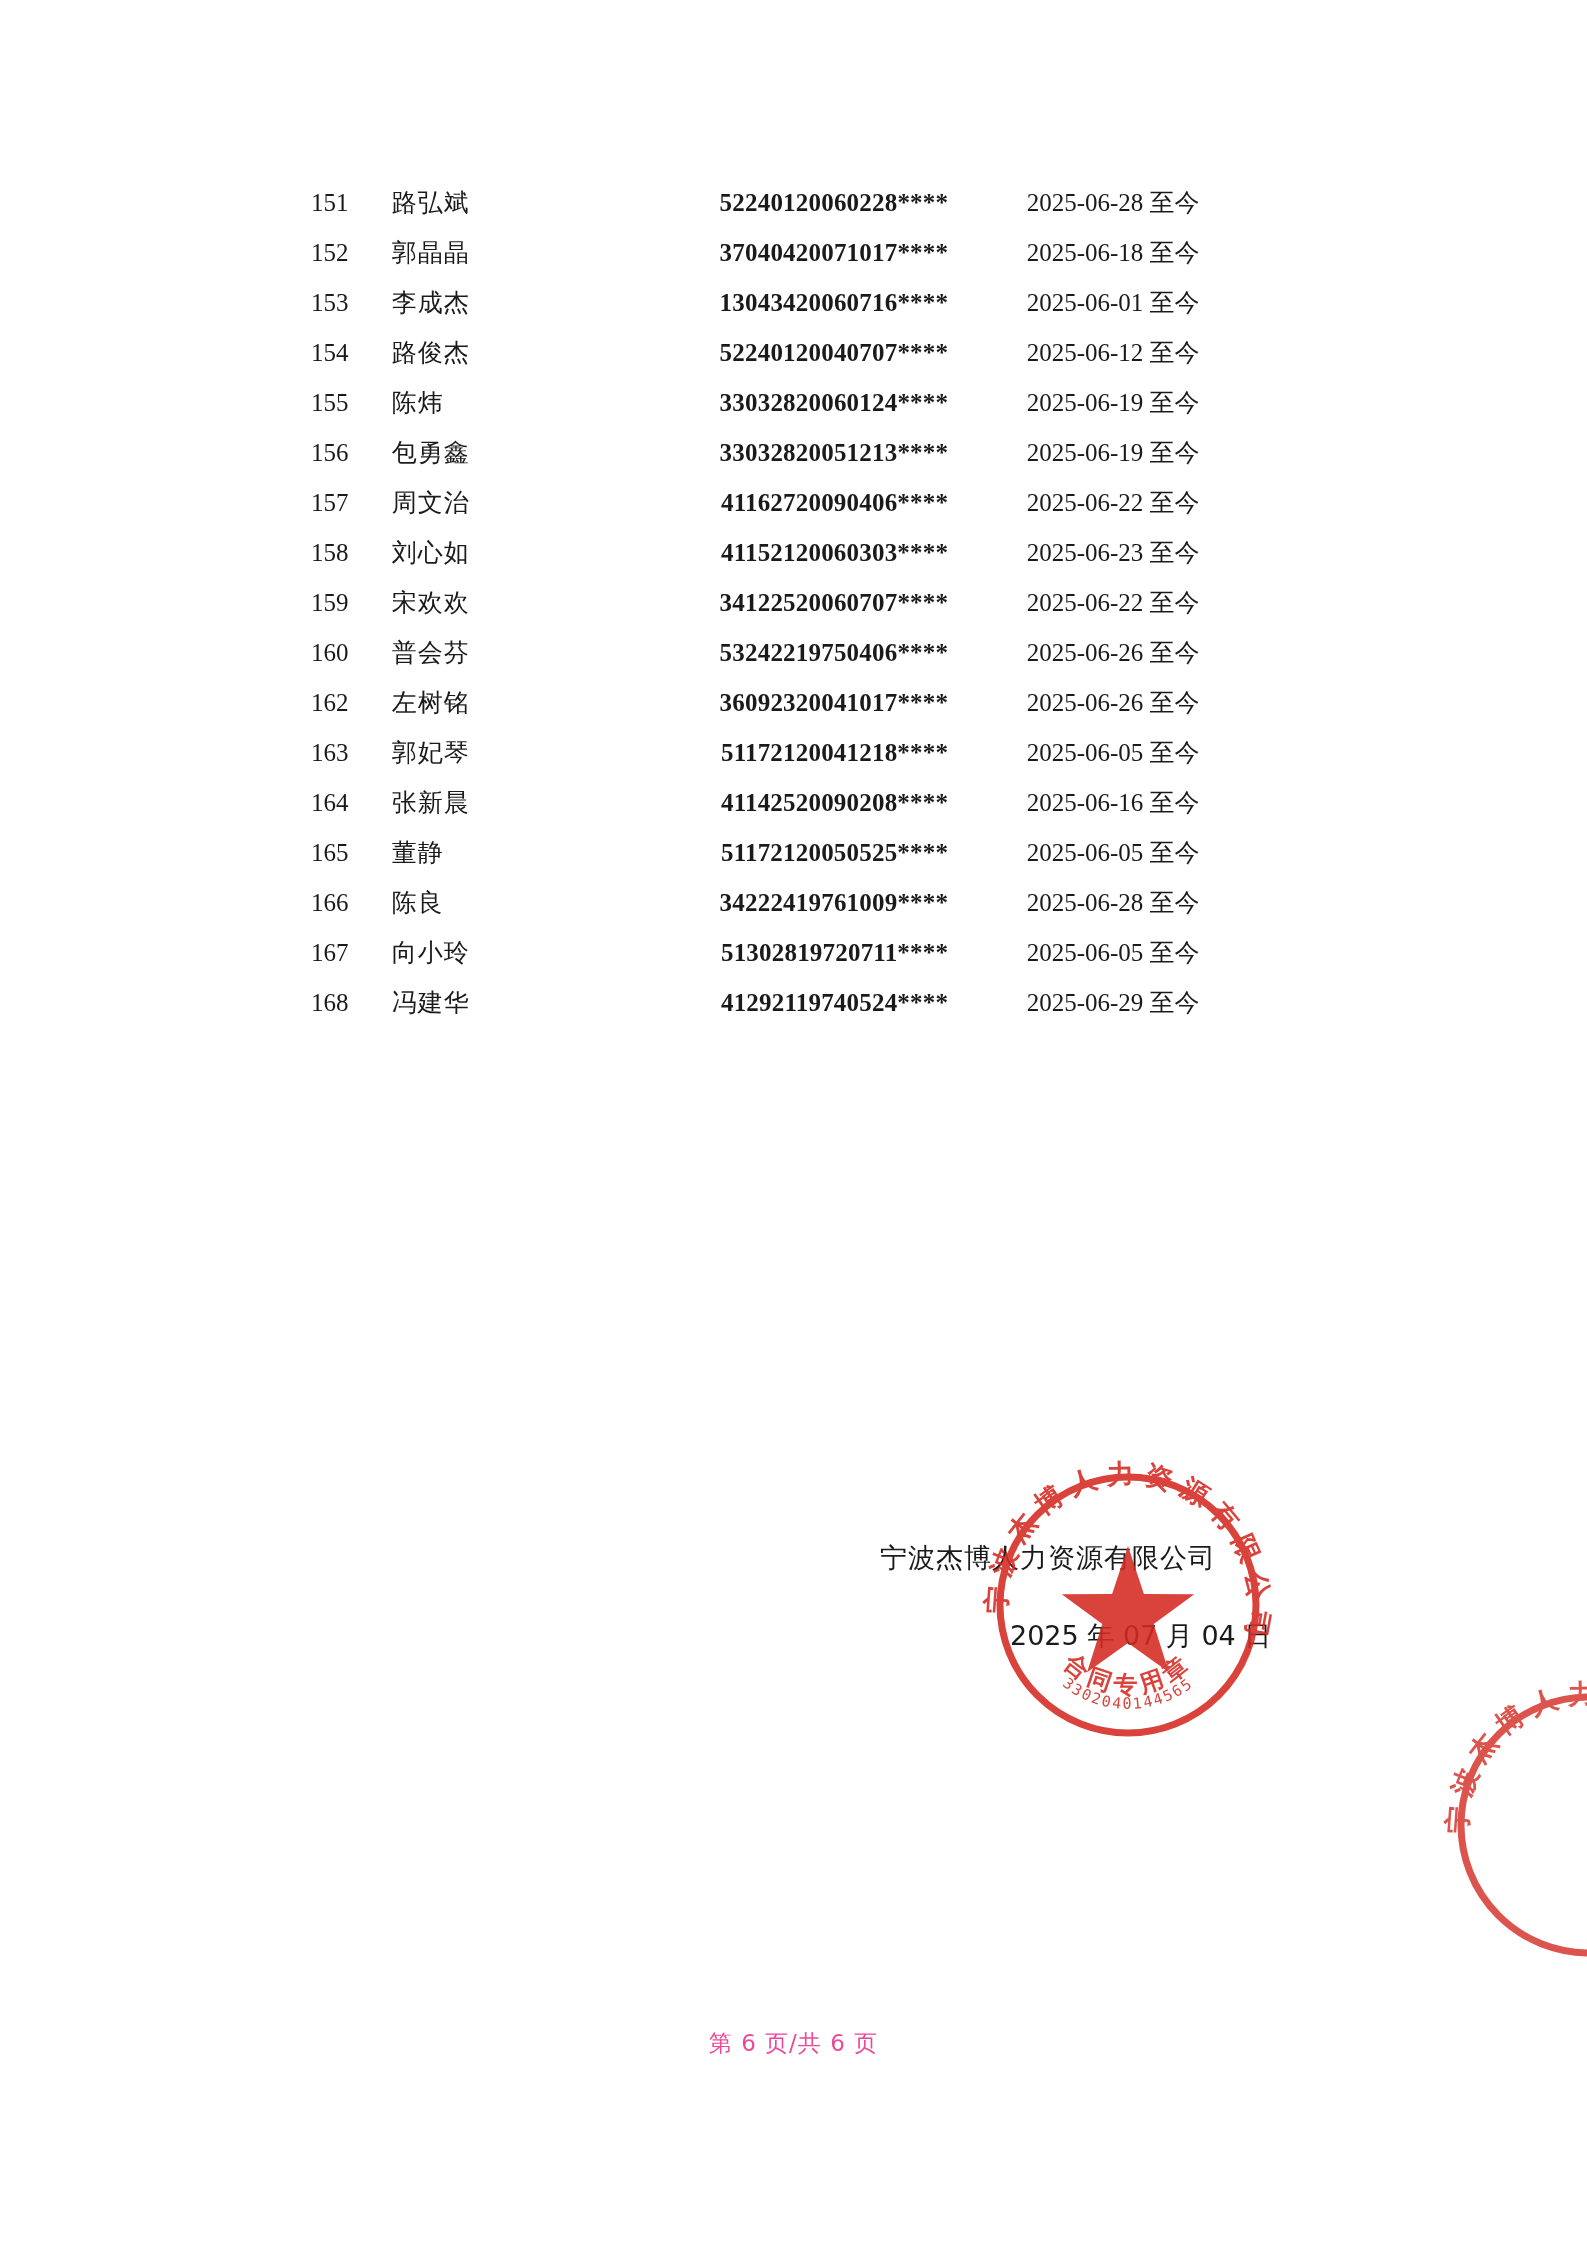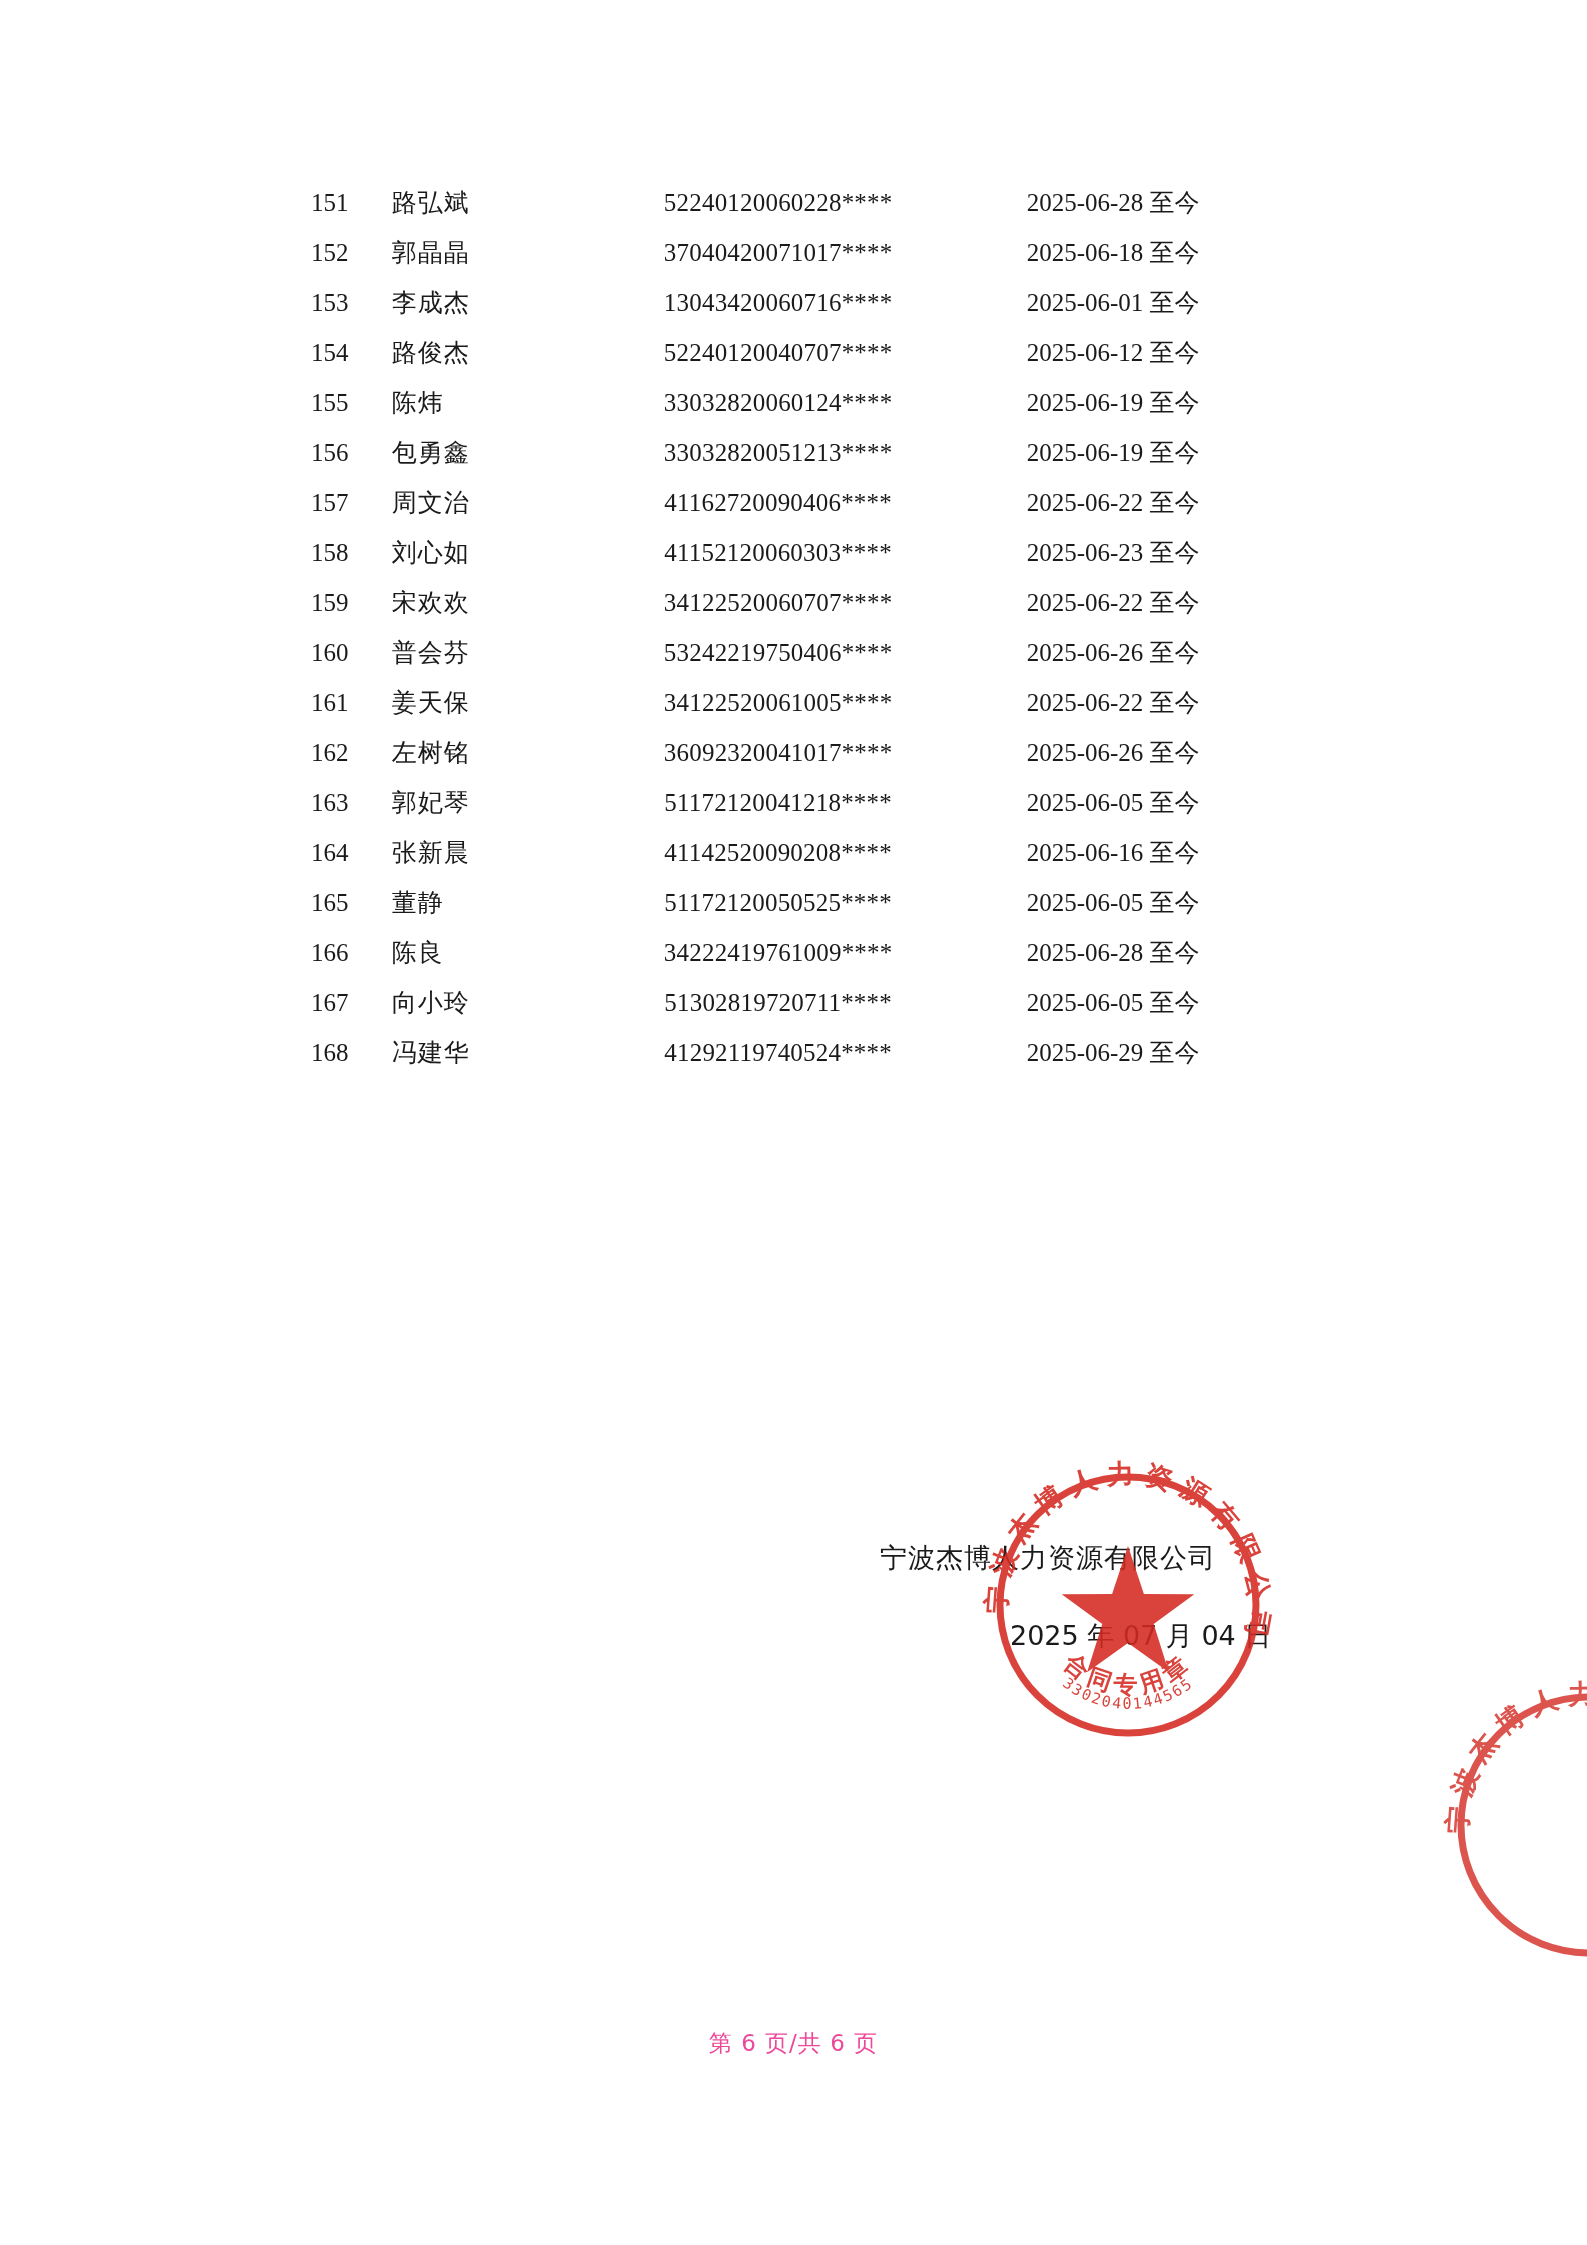--- a/index.html
+++ b/index.html
@@ -43,24 +43,25 @@
   }
   .col-name {
     width: 210px;
     text-align: left;
     font-family: "DejaVu Sans", sans-serif;
     font-size: 25px;
     letter-spacing: 1px;
   }
   .col-id {
     width: 330px;
-    text-align: center;
+    text-align: right;
     padding-left: 10px;
     font-family: "Liberation Serif", serif;
     letter-spacing: 0.2px;
+    font-weight: bold;
   }
   .col-period {
     width: 320px;
     text-align: center;
     padding-left: 20px;
     font-family: "Liberation Serif", serif;
   }
 
   
   .sign-block {
@@ -176,26 +177,20 @@
         <td class="col-idx">159</td>
         <td class="col-name">宋欢欢</td>
         <td class="col-id">34122520060707****</td>
         <td class="col-period">2025-06-22 至今</td>
       </tr>
       <tr>
         <td class="col-idx">160</td>
         <td class="col-name">普会芬</td>
         <td class="col-id">53242219750406****</td>
         <td class="col-period">2025-06-26 至今</td>
-      </tr>
-      <tr>
-        <td class="col-idx">161</td>
-        <td class="col-name">姜天保</td>
-        <td class="col-id">34122520061005****</td>
-        <td class="col-period">2025-06-22 至今</td>
       </tr>
       <tr>
         <td class="col-idx">162</td>
         <td class="col-name">左树铭</td>
         <td class="col-id">36092320041017****</td>
         <td class="col-period">2025-06-26 至今</td>
       </tr>
       <tr>
         <td class="col-idx">163</td>
         <td class="col-name">郭妃琴</td>

